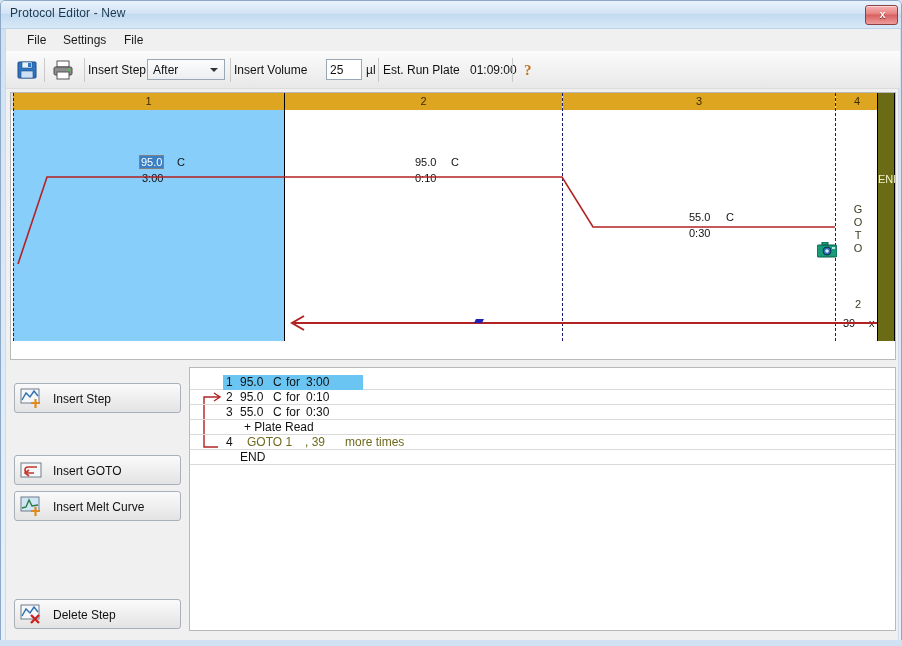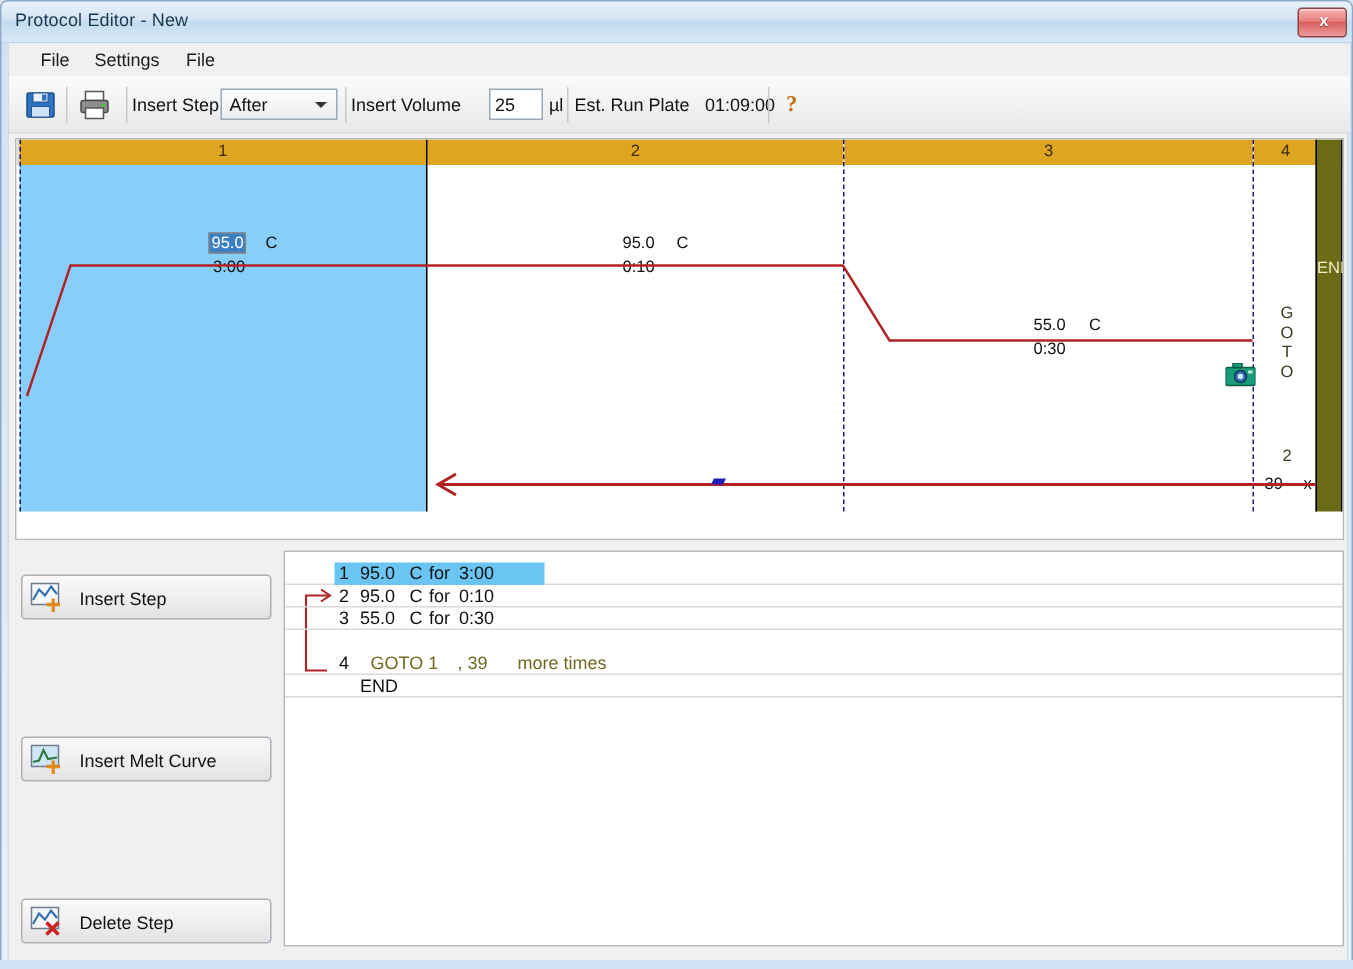--- a/index.html
+++ b/index.html
@@ -371,20 +371,30 @@
           <svg width="23" height="21" viewBox="0 0 23 21">
             <rect x="1" y="1" width="18" height="14" fill="#f5f7fa" stroke="#6f7d8c"></rect>
             <polyline points="2,12 6,5 10,9 14,3 18,8" fill="none" stroke="#2f6fb0" stroke-width="1.4"></polyline>
             <path d="M11 15 h9 M15.5 11 v9" stroke="#e08a1e" stroke-width="2.2"></path>
           </svg>
         </div>
         <div class="lab">Insert Step</div>
       </div>
 
 
+      <div class="sbtn" style="top:86px">
+        <div class="ico">
+          <svg width="23" height="21" viewBox="0 0 23 21">
+            <rect x="1" y="3" width="20" height="14" fill="#f5f7fa" stroke="#6f7d8c"></rect>
+            <path d="M17 7 h-9 a3 3 0 0 0 0 6 h6" fill="none" stroke="#c0392b" stroke-width="1.6"></path>
+            <polyline points="9,10 5,13 9,16" fill="none" stroke="#c0392b" stroke-width="1.6"></polyline>
+          </svg>
+        </div>
+        <div class="lab">Insert GOTO</div>
+      </div>
 
       <div class="sbtn" style="top:122px">
         <div class="ico">
           <svg width="23" height="21" viewBox="0 0 23 21">
             <rect x="1" y="1" width="18" height="14" fill="#cfe6f7" stroke="#6f7d8c"></rect>
             <polyline points="2,12 6,11 9,4 12,10 18,9" fill="none" stroke="#2b7a3f" stroke-width="1.4"></polyline>
             <path d="M11 15 h9 M15.5 11 v9" stroke="#e08a1e" stroke-width="2.2"></path>
           </svg>
         </div>
         <div class="lab">Insert Melt Curve</div>
@@ -429,20 +439,23 @@
       </div>
 
       <div class="list-row" style="top:37px">
         <div class="cell" style="left:36px">3</div>
         <div class="cell" style="left:50px">55.0</div>
         <div class="cell" style="left:83px">C</div>
         <div class="cell" style="left:96px">for</div>
         <div class="cell" style="left:116px">0:30</div>
       </div>
 
+      <div class="list-row" style="top:52px">
+        <div class="cell" style="left:54px">+ Plate Read</div>
+      </div>
 
       <div class="list-row" style="top:67px">
         <div class="cell" style="left:36px">4</div>
         <div class="cell goto-text" style="left:57px">GOTO 1</div>
         <div class="cell goto-text" style="left:115px">, 39</div>
         <div class="cell goto-text" style="left:155px">more times</div>
       </div>
 
       <div class="list-row" style="top:82px">
         <div class="cell" style="left:50px">END</div>

